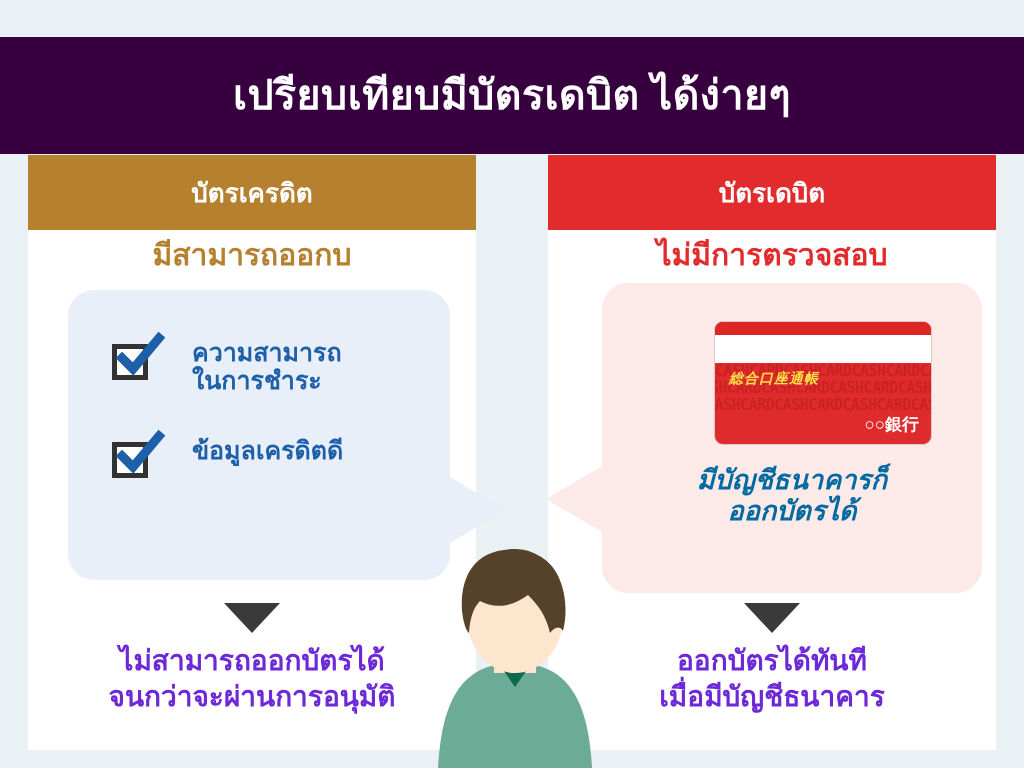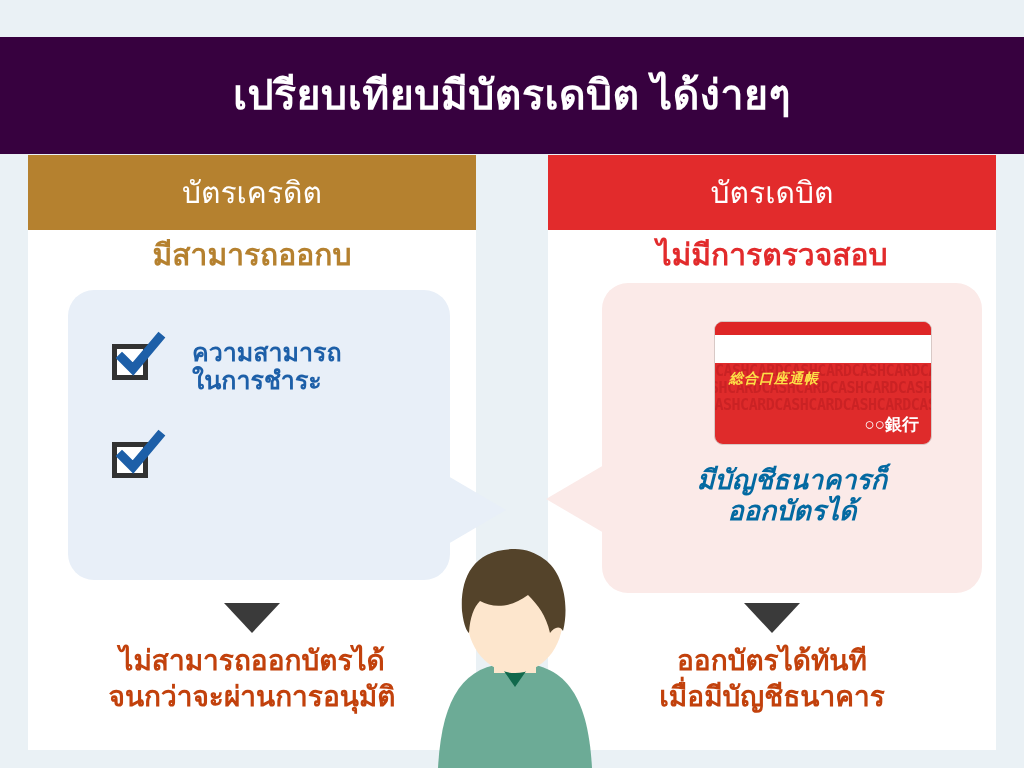--- a/index.html
+++ b/index.html
@@ -52,22 +52,22 @@
     width: 100%;
     height: 75px;
     display: flex;
     align-items: center;
     justify-content: center;
   }
   .col-header-credit { background: #b5812f; }
   .col-header-debit  { background: #e22b2c; }
   .col-header-label {
     color: #ffffff;
-    font-size: 30px;
-    font-weight: normal;
+    font-size: 26px;
+    font-weight: bold;
     line-height: 1;
   }
 
   
   .sub-heading {
     position: absolute;
     top: 83px;
     left: 0;
     width: 100%;
     text-align: center;
@@ -247,21 +247,21 @@
     border-left: 28px solid transparent;
     border-right: 28px solid transparent;
     border-top: 30px solid #3a3a3a;
   }
   .conclusion {
     position: absolute;
     top: 488px;
     left: 0;
     width: 100%;
     text-align: center;
-    color: #c2410c;
+    color: #6d28d9;
     font-size: 28px;
     font-weight: bold;
     line-height: 1.28;
     white-space: pre-line;
   }
 
   
   .person {
     position: absolute;
     left: 420px;
@@ -301,20 +301,21 @@
 ในการชำระ</span>
       </div>
 
       <div class="check-row">
         <span class="check-icon">
           <span class="box"></span>
           <svg width="50" height="46" viewBox="0 0 50 46">
             <path d="M8 22 L19 33 L45 2" fill="none" stroke="#1d5fa8" stroke-width="9" stroke-linecap="square" stroke-linejoin="miter"></path>
           </svg>
         </span>
+        <span class="check-label">ข้อมูลเครดิตดี</span>
       </div>
 
     </div>
   </div>
 
   <div class="arrow-down"></div>
   <div class="conclusion">ไม่สามารถออกบัตรได้
 จนกว่าจะผ่านการอนุมัติ</div>
 </div>
 

